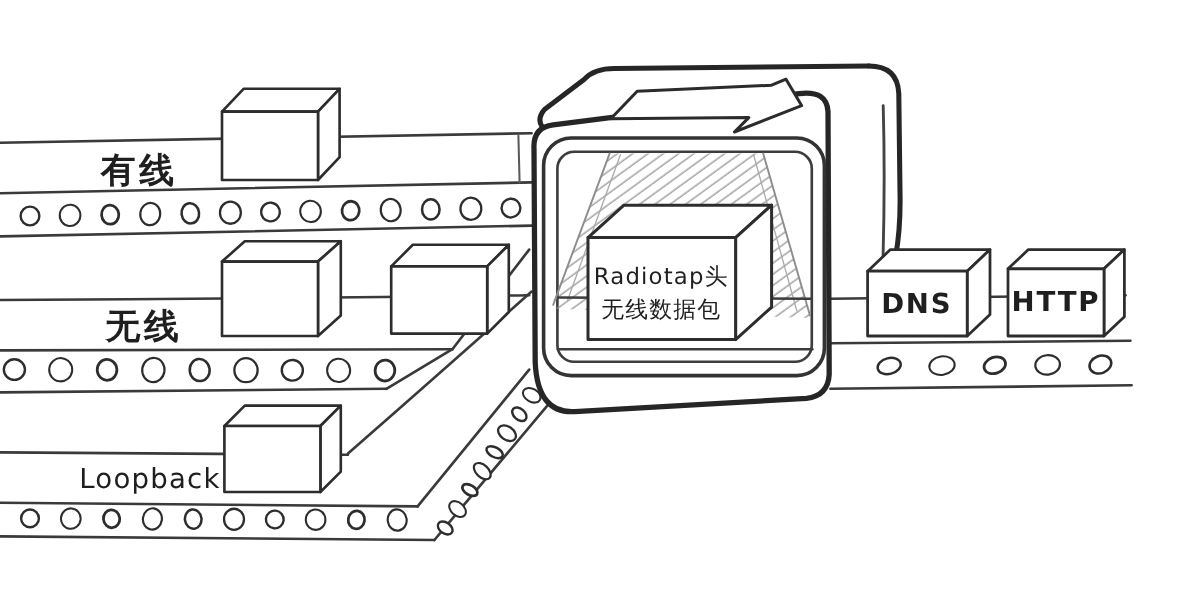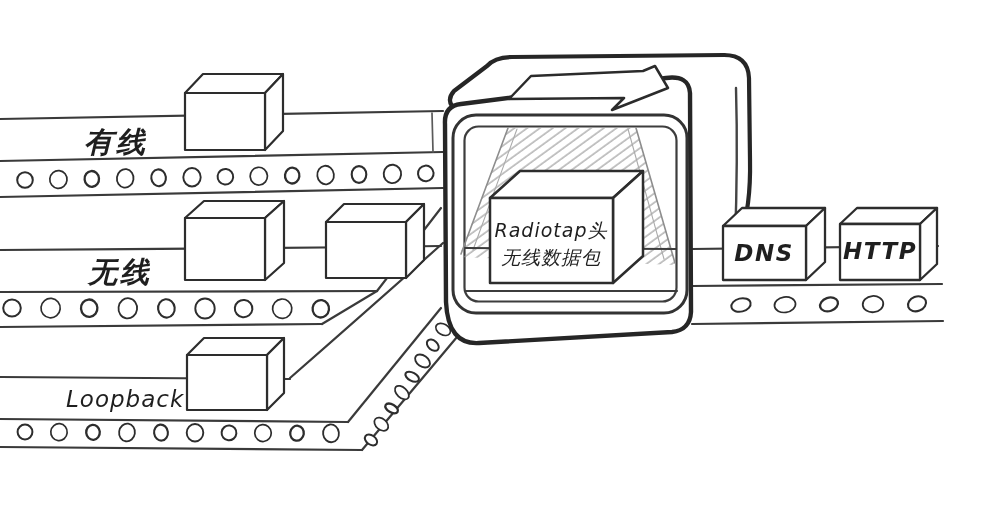--- a/index.html
+++ b/index.html
@@ -1,17 +1,17 @@
 <!DOCTYPE html>
 <html><head>
 <meta charset="utf-8">
 <style>
   html,body{margin:0;padding:0;background:#ffffff;}
   .canvas{position:relative;width:1000px;height:510px;background:#ffffff;overflow:hidden;
-          font-family:"DejaVu Sans","Liberation Sans",sans-serif;font-style:italic;}
+          font-family:"DejaVu Sans","Liberation Sans",sans-serif;}
   svg{display:block;}
   svg *{vector-effect:none;}
   .ln{fill:none;stroke:#3a3a3a;stroke-width:2.2;stroke-linecap:round;stroke-linejoin:round;}
   .ln-thin{fill:none;stroke:#5a5a5a;stroke-width:1.7;stroke-linecap:round;}
   .sil{fill:#ffffff;stroke:none;}
   .mk{fill:none;stroke:#262626;stroke-width:4.2;stroke-linecap:round;stroke-linejoin:round;}
   .front{fill:#ffffff;stroke:#262626;stroke-width:4.4;stroke-linejoin:round;}
   .win{fill:#ffffff;stroke:#333333;stroke-width:3;}
   .win2{fill:#ffffff;stroke:#3d3d3d;stroke-width:2.2;}
   .beam-edge{fill:none;stroke:#8d8d8d;stroke-width:1.6;stroke-linecap:round;}

